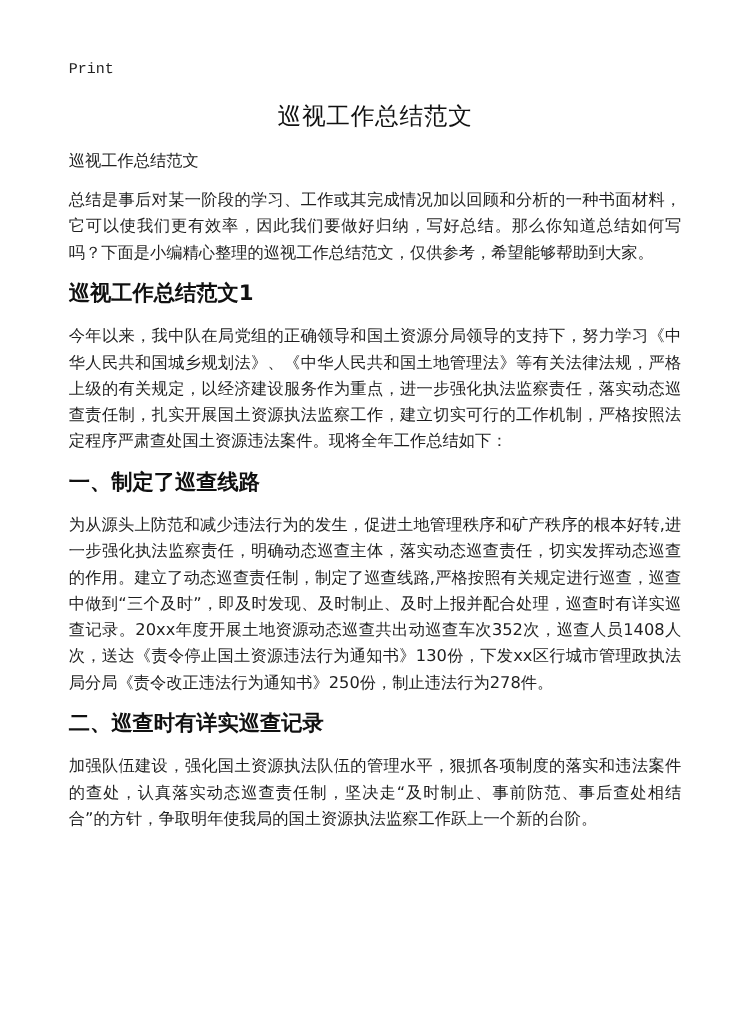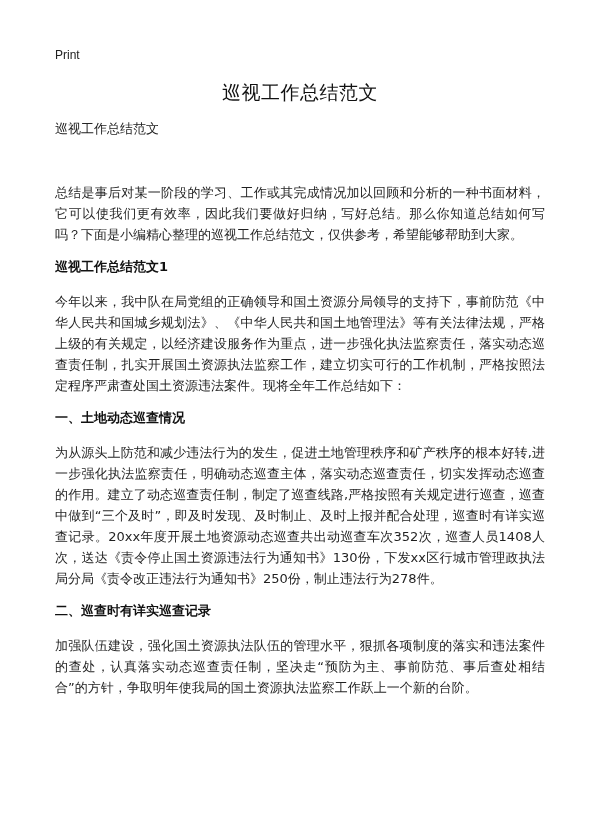--- a/index.html
+++ b/index.html
@@ -3,55 +3,55 @@
 <meta charset="utf-8">
 <style>
   html, body { margin: 0; padding: 0; background: #ffffff; }
   body {
     width: 600px; height: 828px; overflow: hidden; position: relative;
     font-family: "DejaVu Sans", "Liberation Sans", sans-serif;
     color: #1a1a1a;
   }
   .print-link {
     position: absolute; left: 55px; top: 48px;
-    font-family: Liberation Sans, sans-serif;
+    font-family: Liberation Mono, monospace;
     font-size: 12px; color: #222;
   }
   .doc-title {
     position: absolute; left: 0; top: 80px; width: 600px;
     text-align: center; font-size: 19px; font-weight: normal; color: #111;
     margin: 0; letter-spacing: 0.5px;
   }
   .subtitle {
     position: absolute; left: 55px; top: 120px;
     font-size: 13px; color: #222;
   }
   .content {
-    position: absolute; left: 55px; top: 150px; width: 490px; margin-top: 32px;
+    position: absolute; left: 55px; top: 150px; width: 490px;
   }
   .para {
     font-size: 13px; line-height: 21px; margin: 0 0 12px 0; color: #1f1f1f;
     text-align: justify; word-break: break-all;
   }
   .heading {
-    font-size: 13px; font-weight: bold; margin: 0 0 14px 0; line-height: 20px; color: #111;
+    font-size: 17px; font-weight: bold; margin: 0 0 14px 0; line-height: 20px; color: #111;
   }
 </style>
 </head>
 <body>
 
 <a class="print-link">Print</a>
 <h1 class="doc-title">巡视工作总结范文</h1>
 <div class="subtitle">巡视工作总结范文</div>
 
 <div class="content">
   <p class="para">总结是事后对某一阶段的学习、工作或其完成情况加以回顾和分析的一种书面材料，它可以使我们更有效率，因此我们要做好归纳，写好总结。那么你知道总结如何写吗？下面是小编精心整理的巡视工作总结范文，仅供参考，希望能够帮助到大家。</p>
 
   <div class="heading">巡视工作总结范文1</div>
-  <p class="para">今年以来，我中队在局党组的正确领导和国土资源分局领导的支持下，事前防范《中华人民共和国城乡规划法》、《中华人民共和国土地管理法》等有关法律法规，严格上级的有关规定，以经济建设服务作为重点，进一步强化执法监察责任，落实动态巡查责任制，扎实开展国土资源执法监察工作，建立切实可行的工作机制，严格按照法定程序严肃查处国土资源违法案件。现将全年工作总结如下：</p>
+  <p class="para">今年以来，我中队在局党组的正确领导和国土资源分局领导的支持下，努力学习《中华人民共和国城乡规划法》、《中华人民共和国土地管理法》等有关法律法规，严格上级的有关规定，以经济建设服务作为重点，进一步强化执法监察责任，落实动态巡查责任制，扎实开展国土资源执法监察工作，建立切实可行的工作机制，严格按照法定程序严肃查处国土资源违法案件。现将全年工作总结如下：</p>
 
-  <div class="heading">一、土地动态巡查情况</div>
+  <div class="heading">一、制定了巡查线路</div>
   <p class="para">为从源头上防范和减少违法行为的发生，促进土地管理秩序和矿产秩序的根本好转,进一步强化执法监察责任，明确动态巡查主体，落实动态巡查责任，切实发挥动态巡查的作用。建立了动态巡查责任制，制定了巡查线路,严格按照有关规定进行巡查，巡查中做到“三个及时”，即及时发现、及时制止、及时上报并配合处理，巡查时有详实巡查记录。20xx年度开展土地资源动态巡查共出动巡查车次352次，巡查人员1408人次，送达《责令停止国土资源违法行为通知书》130份，下发xx区行城市管理政执法局分局《责令改正违法行为通知书》250份，制止违法行为278件。</p>
 
   <div class="heading">二、巡查时有详实巡查记录</div>
 
-  <p class="para">加强队伍建设，强化国土资源执法队伍的管理水平，狠抓各项制度的落实和违法案件的查处，认真落实动态巡查责任制，坚决走“预防为主、事前防范、事后查处相结合”的方针，争取明年使我局的国土资源执法监察工作跃上一个新的台阶。</p>
+  <p class="para">加强队伍建设，强化国土资源执法队伍的管理水平，狠抓各项制度的落实和违法案件的查处，认真落实动态巡查责任制，坚决走“及时制止、事前防范、事后查处相结合”的方针，争取明年使我局的国土资源执法监察工作跃上一个新的台阶。</p>
 </div>
 
 </body></html>

